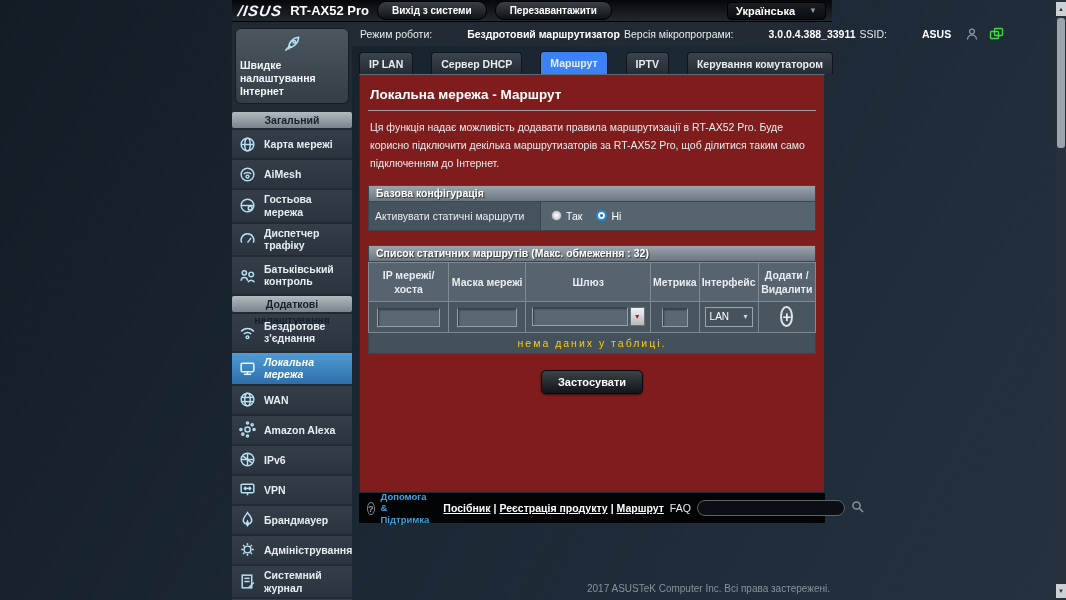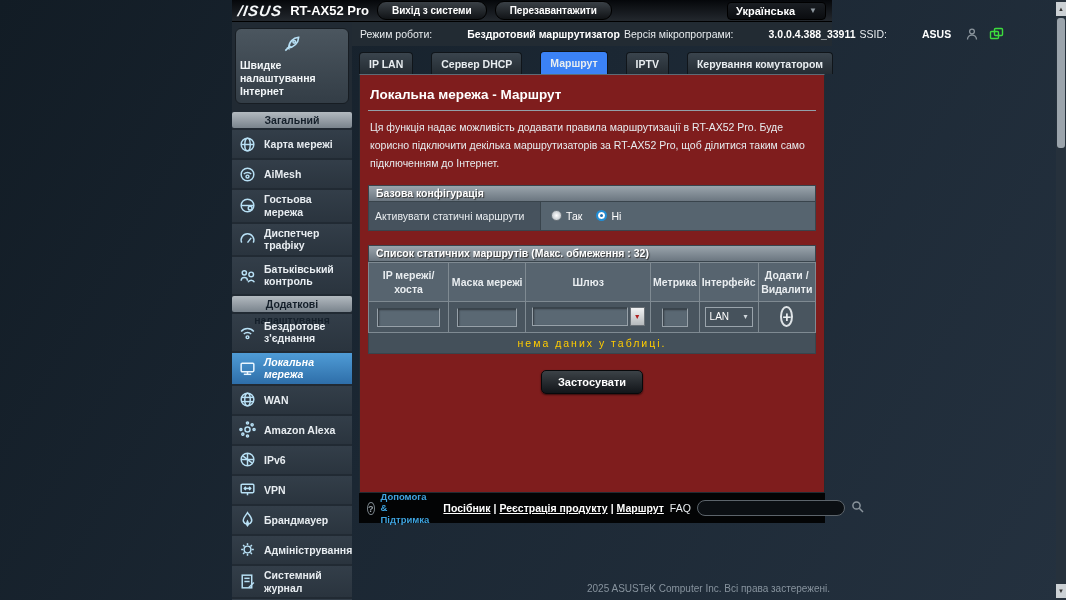--- a/index.html
+++ b/index.html
@@ -499,19 +499,19 @@
               <circle cx="5.5" cy="5.5" r="3.6"></circle>
               <line x1="8.3" y1="8.3" x2="12" y2="12"></line>
             </svg>
         </span>
       </div>
 
     </div>
   </div>
 </div>
 
-<div class="copyright">2025 ASUSTeK Computer Inc. Всі права застережені.</div>
+<div class="copyright">2017 ASUSTeK Computer Inc. Всі права застережені.</div>
 
 <div class="scrollbar">
   <div class="sb-btn sb-up">▲</div>
   <div class="sb-thumb"></div>
   <div class="sb-btn sb-down">▼</div>
 </div>
 
 </body></html>

